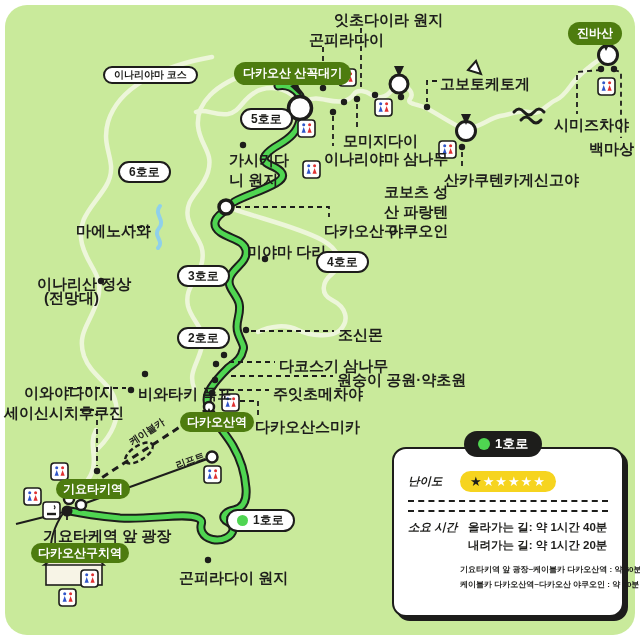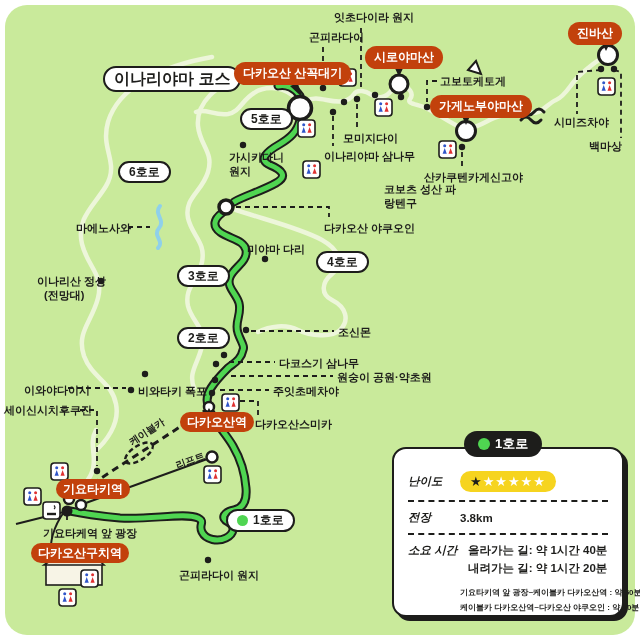--- a/index.html
+++ b/index.html
@@ -1,29 +1,29 @@
 <!DOCTYPE html>
 <html><head>
 <meta charset="utf-8">
 <style>
   html,body{margin:0;padding:0;background:#ffffff;}
   .stage{position:relative;width:640px;height:640px;background:#fff;overflow:hidden;
          font-family:"Liberation Sans","DejaVu Sans",sans-serif;}
   .map-bg{position:absolute;left:5px;top:5px;right:5px;bottom:5px;background:#c9ea9b;border-radius:22px;}
   svg.layer{position:absolute;left:0;top:0;}
-  .lbl{position:absolute;font-weight:700;font-size:11px;line-height:1.3;color:#1d1d1b;white-space:nowrap;}
+  .lbl{position:absolute;font-weight:700;font-size:15px;line-height:1.3;color:#1d1d1b;white-space:nowrap;}
   .lbl.wrap{white-space:normal;}
   .rot-cable{transform:rotate(-33deg);transform-origin:left center;}
   .rot-lift{transform:rotate(-20deg);transform-origin:left center;}
   .pill-w{position:absolute;background:#fff;border:2.5px solid #1d1d1b;border-radius:999px;
           font-weight:800;font-size:12px;color:#1d1d1b;display:flex;align-items:center;justify-content:center;
           white-space:nowrap;padding:0 9px;height:22px;box-sizing:border-box;}
-  .pill-w.big{font-size:16px;height:26px;}
+  .pill-w.big{font-size:10px;height:18px;}
   .pill-w.course2{flex-direction:column;height:44px;border-radius:22px;line-height:1.25;padding:0 12px;}
-  .pill-d{position:absolute;background:#c2410c;color:#fff;border-radius:999px;font-weight:800;font-size:12px;
+  .pill-d{position:absolute;background:#4d7c0f;color:#fff;border-radius:999px;font-weight:800;font-size:12px;
           display:flex;align-items:center;justify-content:center;white-space:nowrap;padding:0 9px;height:23px;}
   .pill-d.sm{font-size:12px;height:20px;padding:0 7px;}
   .dot-green{width:11px;height:11px;border-radius:50%;background:#4fd551;margin-right:5px;flex:0 0 auto;}
   
   .card{position:absolute;left:392px;top:447px;width:232px;height:170px;background:#fff;border:2.5px solid #1d1d1b;
         border-radius:14px;box-shadow:4px 4px 0 #1d1d1b;box-sizing:border-box;padding:22px 14px 10px 14px;}
   .card-header{position:absolute;left:464px;top:431px;background:#1d1d1b;color:#fff;border-radius:999px;height:26px;
         display:flex;align-items:center;padding:0 14px;font-weight:800;font-size:13px;z-index:5;}
   .row{display:flex;align-items:center;}
   .card .key{width:44px;font-weight:800;font-size:11.5px;color:#1d1d1b;flex:0 0 auto;font-style:italic;}
@@ -183,21 +183,21 @@
       <path d="M54,509 q2,-1.5 0,-3.5" fill="none" stroke="#1d1d1b" stroke-width="1.2"></path>
     </g>
   </svg>
 
   <div class="lbl" style="left:334px;top:10px">잇초다이라 원지</div>
   <div class="lbl" style="left:309px;top:30px">곤피라다이</div>
   <div class="lbl" style="left:343px;top:131px">모미지다이</div>
   <div class="lbl" style="left:324px;top:149px">이나리야마 삼나무</div>
   <div class="lbl wrap" style="left:229px;top:150px;width:66px">가시키다니 원지</div>
   <div class="lbl" style="left:440px;top:74px">고보토케토게</div>
-  <div class="lbl" style="left:424px;top:170px">산카쿠텐카게신고야</div>
+  <div class="lbl" style="left:444px;top:170px">산카쿠텐카게신고야</div>
   <div class="lbl wrap" style="left:384px;top:182px;width:74px">코보츠 성산 파랑텐구</div>
   <div class="lbl" style="left:554px;top:115px">시미즈차야</div>
   <div class="lbl" style="left:589px;top:139px">백마상</div>
   <div class="lbl" style="left:324px;top:221px">다카오산 야쿠오인</div>
   <div class="lbl" style="left:247px;top:242px">미야마 다리</div>
   <div class="lbl" style="left:76px;top:221px">마에노사와</div>
   <div class="lbl" style="left:37px;top:274px">이나리산 정상</div>
   <div class="lbl" style="left:44px;top:288px">(전망대)</div>
   <div class="lbl" style="left:338px;top:325px">조신몬</div>
   <div class="lbl" style="left:279px;top:356px">다코스기 삼나무</div>
@@ -217,44 +217,38 @@
   <div class="pill-w" style="left:118px;top:161px">6호로</div>
   <div class="pill-w" style="left:177px;top:265px">3호로</div>
   <div class="pill-w" style="left:177px;top:327px">2호로</div>
   <div class="pill-w" style="left:316px;top:251px">4호로</div>
   <div class="pill-w" style="left:226px;top:509px;height:23px">
     <span class="dot-green"></span>
     <span>1호로</span>
   </div>
 
   <div class="pill-d" style="left:234px;top:62px">다카오산 산꼭대기</div>
-  <div class="pill-d" style="left:365px;top:46px">시로야마산</div>
-  <div class="pill-d" style="left:430px;top:95px">가게노부야마산</div>
   <div class="pill-d" style="left:568px;top:22px">진바산</div>
   <div class="pill-d sm" style="left:180px;top:412px">다카오산역</div>
   <div class="pill-d sm" style="left:56px;top:479px">기요타키역</div>
   <div class="pill-d sm" style="left:31px;top:543px">다카오산구치역</div>
 
   <div class="card-header">
     <span class="dot-green" style="width:12px;height:12px"></span>
     <span>1호로</span>
   </div>
   <div class="card">
     <div class="row">
       <span class="key">난이도</span>
       <span class="stars-pill">
         <span class="star-f">★</span>
         <span class="star-e">★★★★★</span>
       </span>
     </div>
     <hr class="sep">
-    <div class="row">
-      <span class="key">전장</span>
-      <span class="val" style="margin-left:8px">3.8km</span>
-    </div>
     <hr class="sep">
     <div class="row" style="align-items:flex-start">
       <span class="key wide">소요 시간</span>
       <span class="times" style="margin-left:8px">
         <span class="val">올라가는 길: 약 1시간 40분</span>
         <span class="val">내려가는 길: 약 1시간 20분</span>
       </span>
     </div>
     <div class="notes">
       <div class="note">기요타키역 앞 광장~케이블카 다카오산역 : 약 50분</div>

